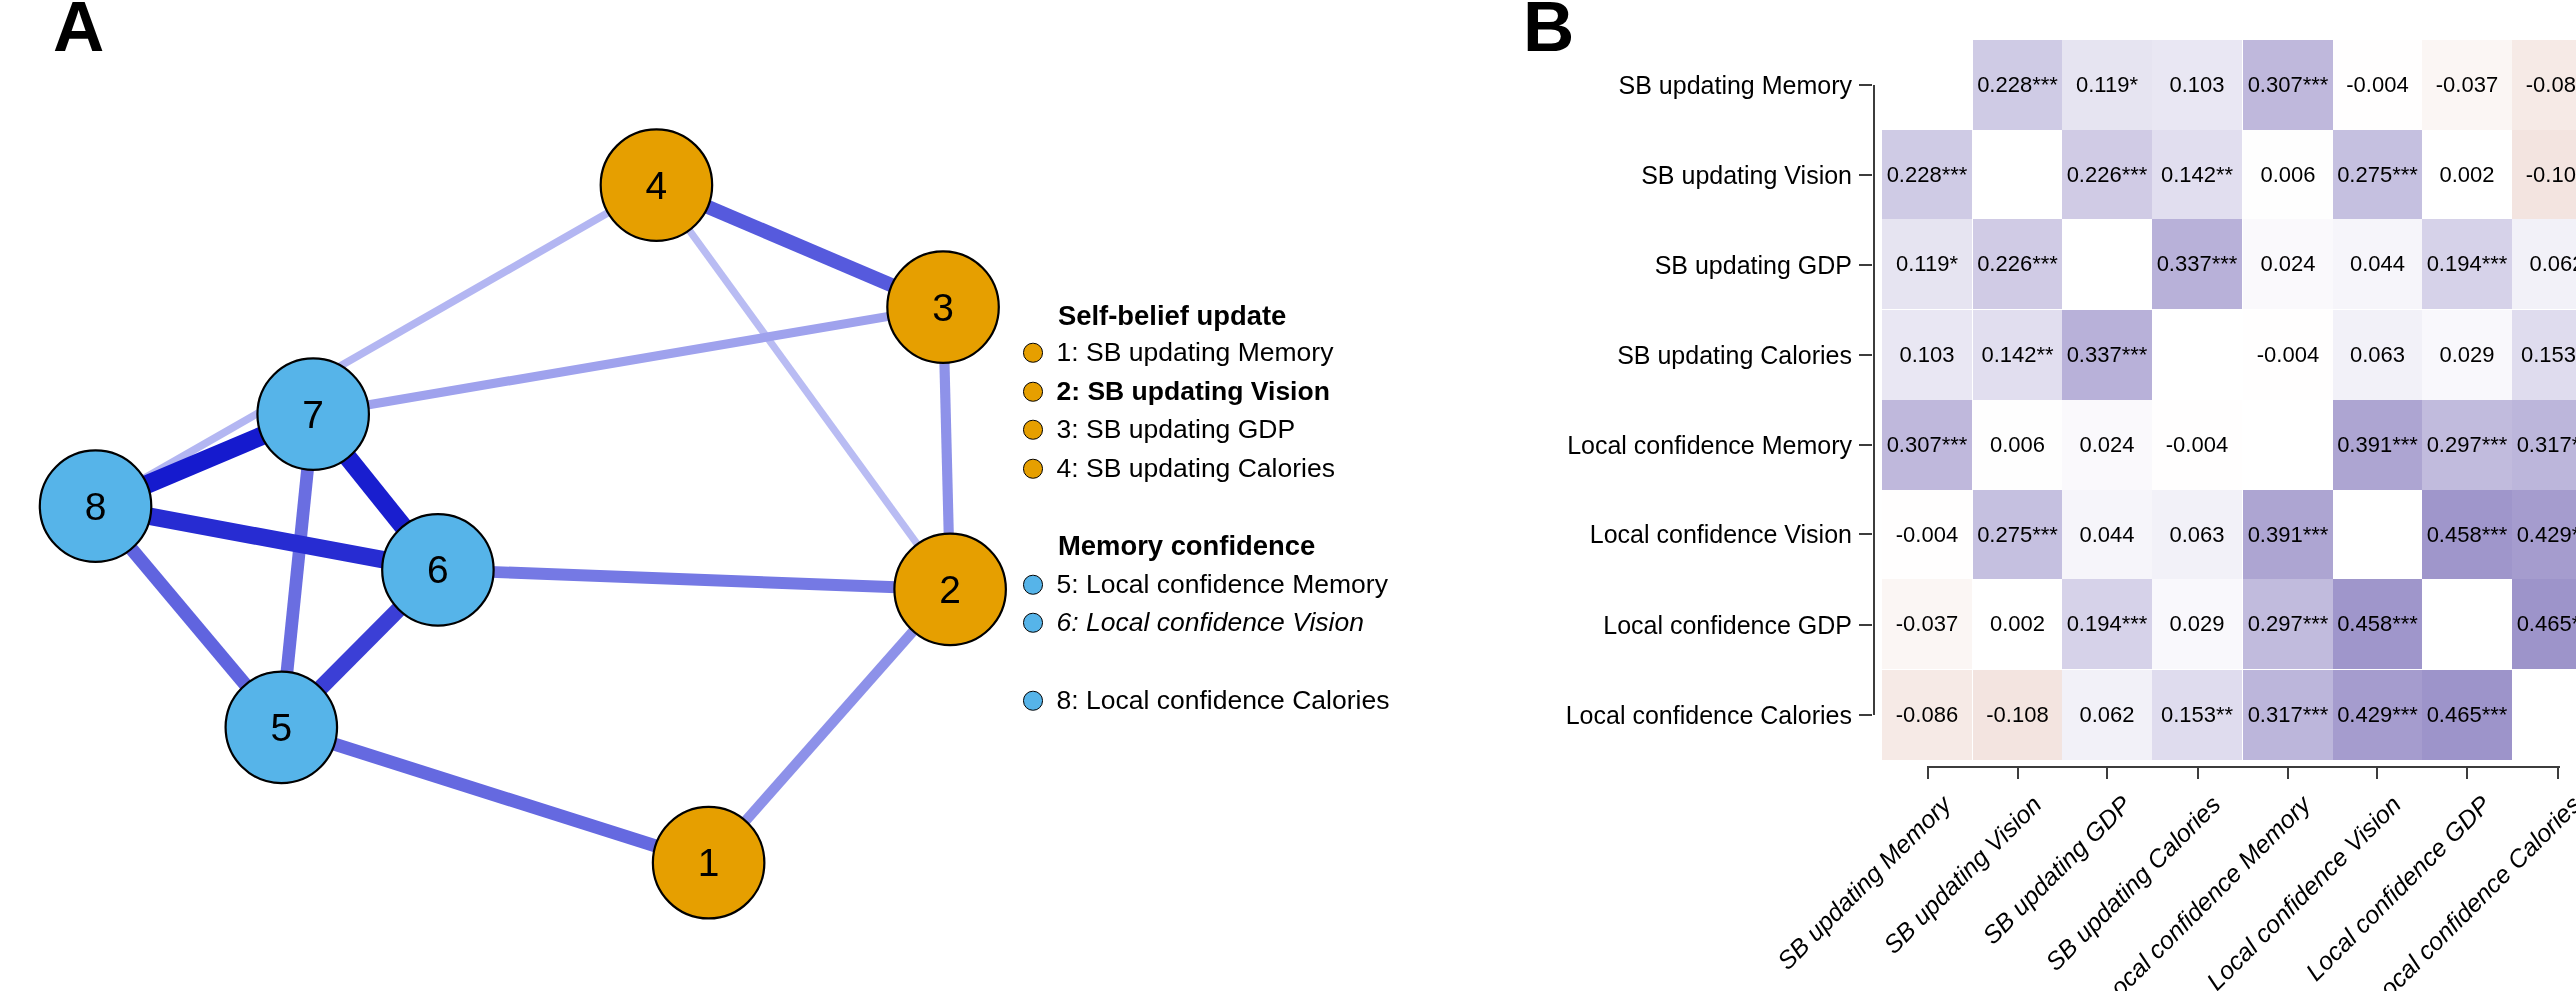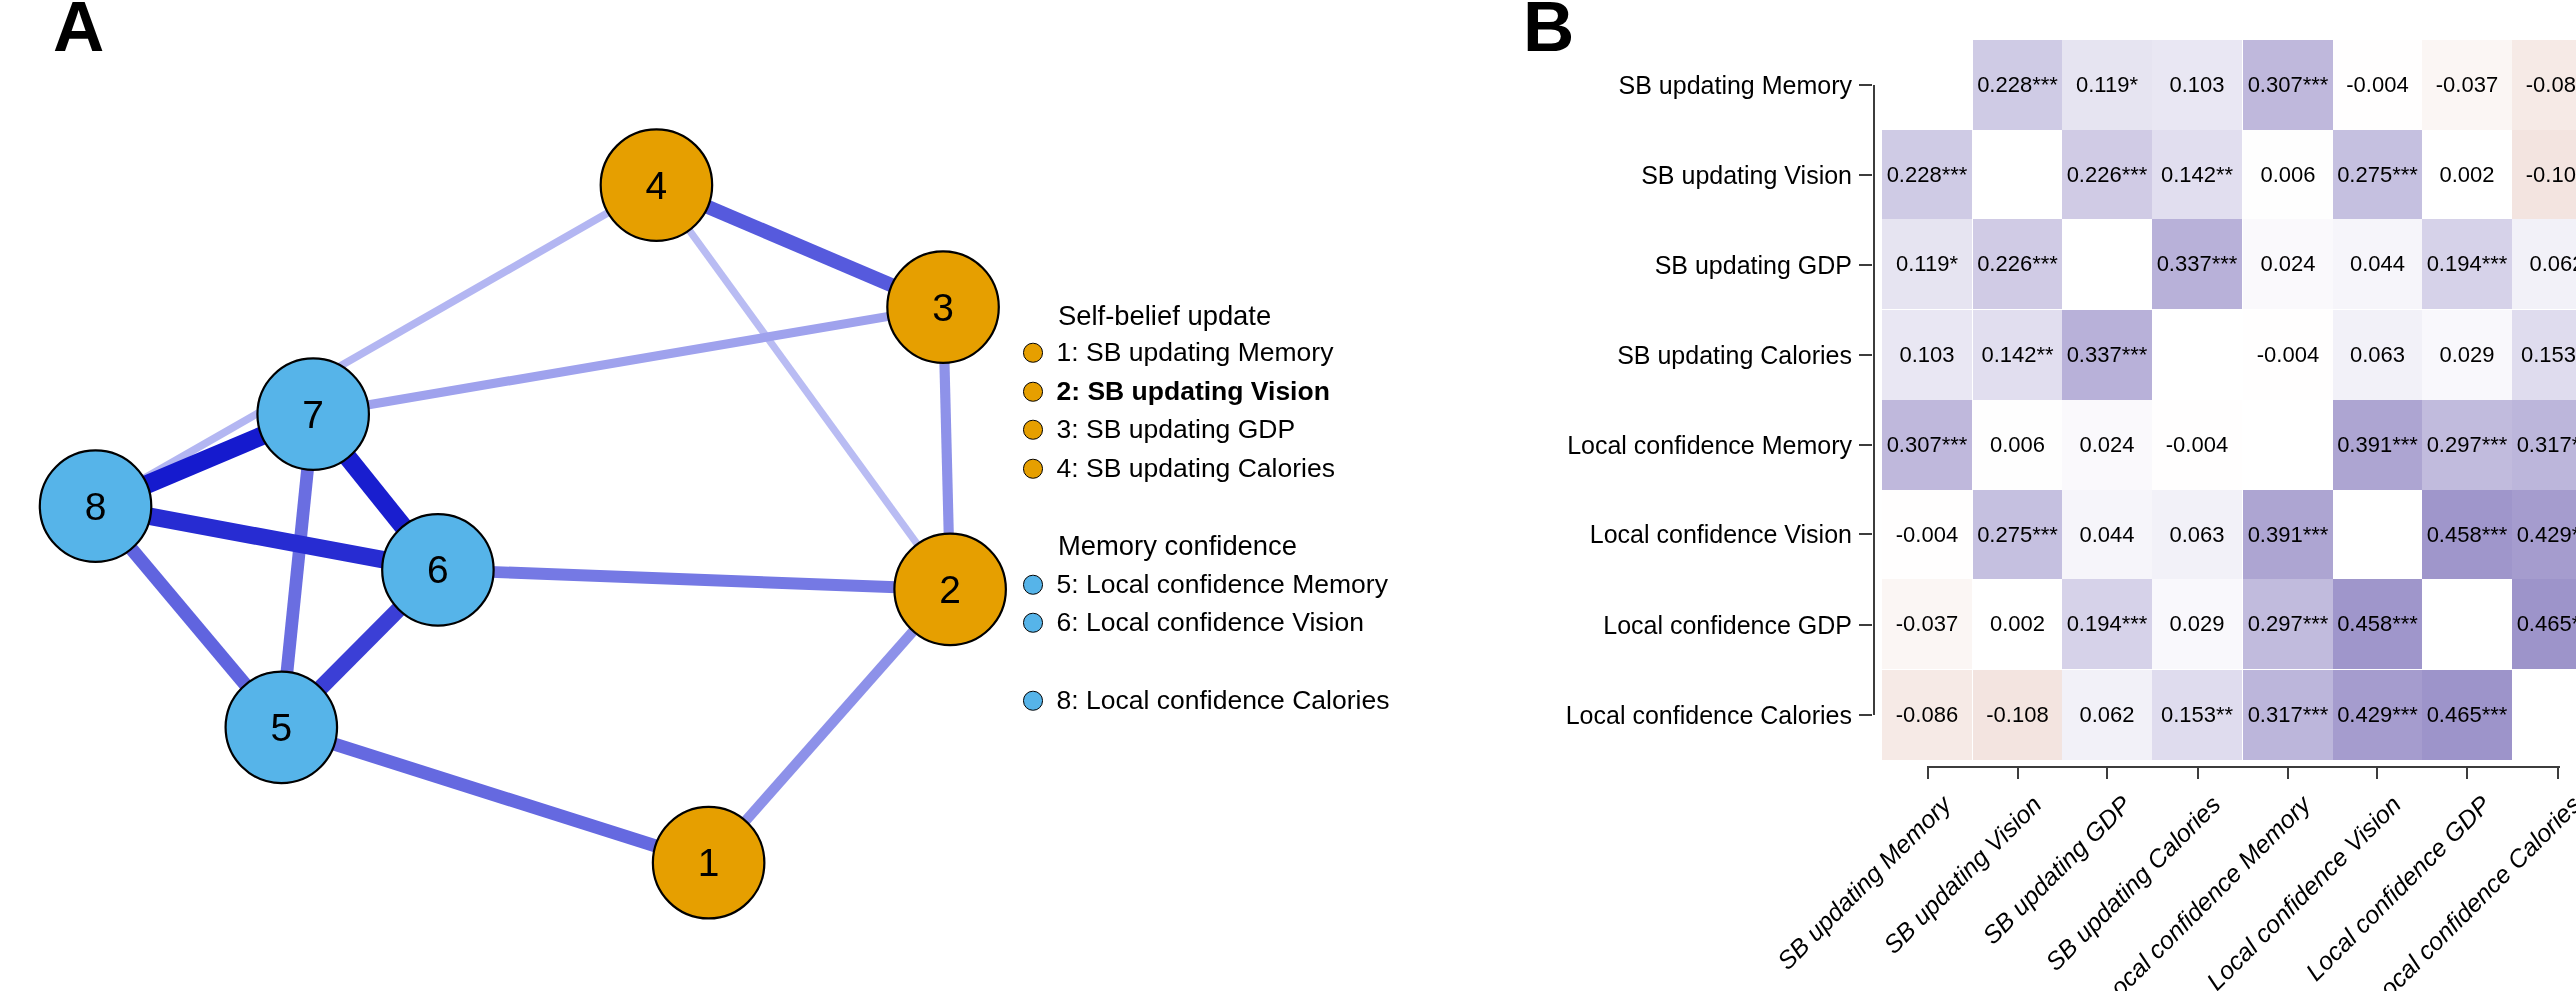--- a/index.html
+++ b/index.html
@@ -4,21 +4,21 @@
 <style>
   html,body{margin:0;padding:0;background:#fff;}
   #figure{position:relative;width:2576px;height:992px;background:#fff;overflow:hidden;
           font-family:"Liberation Sans",sans-serif;color:#000;}
   .panel-letter{position:absolute;font-size:71px;font-weight:700;line-height:1;color:#000;}
   #panel-a-letter{left:53px;top:-8.8px;}
   #panel-b-letter{left:1523px;top:-8.8px;}
   #network-svg{position:absolute;left:0;top:0;}
   
   #legend{position:absolute;left:0;top:0;width:619px;height:992px;}
-  .legend-header{position:absolute;left:1058px;font-size:27.4px;font-weight:400;white-space:nowrap;transform:translateY(-50%);}
+  .legend-header{position:absolute;left:1058px;font-size:27.4px;font-weight:700;white-space:nowrap;transform:translateY(-50%);}
   .legend-item{position:absolute;left:1023px;font-size:26.5px;white-space:nowrap;transform:translateY(-50%);}
   .legend-dot{display:inline-block;width:19.5px;height:19.5px;border-radius:50%;border:1.8px solid #000;
               vertical-align:middle;margin-right:14px;box-sizing:border-box;}
   .legend-text{vertical-align:middle;}
   
   .hm-cell{position:absolute;display:flex;align-items:center;justify-content:center;
            font-size:22px;color:#000;white-space:nowrap;}
   .hm-rowlabel{position:absolute;font-size:25px;white-space:nowrap;transform:translateY(-50%);text-align:right;}
   .hm-collabel{position:absolute;font-size:25px;font-style:italic;white-space:nowrap;
                transform-origin:100% 0;transform:rotate(-45deg);}
@@ -82,21 +82,21 @@
     </svg>
 
   <div id="legend">
     <div class="legend-header" id="legend-header-0" style="top:316px;">Self-belief update</div>
     <div class="legend-header" id="legend-header-1" style="top:546px;">Memory confidence</div>
   <div class="legend-item" style="top: 352px;"><span class="legend-dot" style="background: rgb(230, 159, 0);"></span><span class="legend-text">1: SB updating Memory</span></div>
       <div class="legend-item" style="top: 391px; font-weight: bold;"><span class="legend-dot" style="background: rgb(230, 159, 0);"></span><span class="legend-text">2: SB updating Vision</span></div>
       <div class="legend-item" style="top: 429px;"><span class="legend-dot" style="background: rgb(230, 159, 0);"></span><span class="legend-text">3: SB updating GDP</span></div>
       <div class="legend-item" style="top: 468px;"><span class="legend-dot" style="background: rgb(230, 159, 0);"></span><span class="legend-text">4: SB updating Calories</span></div>
       <div class="legend-item" style="top: 584px;"><span class="legend-dot" style="background: rgb(86, 180, 233);"></span><span class="legend-text">5: Local confidence Memory</span></div>
-      <div class="legend-item" style="top: 622px;"><span class="legend-dot" style="background: rgb(86, 180, 233);"></span><span class="legend-text">6: Local confidence Vision</span></div>
+      <div class="legend-item" style="top: 622px; font-style: italic;"><span class="legend-dot" style="background: rgb(86, 180, 233);"></span><span class="legend-text">6: Local confidence Vision</span></div>
       <div class="legend-item" style="top: 700px;"><span class="legend-dot" style="background: rgb(86, 180, 233);"></span><span class="legend-text">8: Local confidence Calories</span></div>
     </div>
 
   <div id="heatmap">
       <div class="hm-cell" style="left: 1882px; top: 40px; width: 90px; height: 90px; background: rgb(255, 255, 255);"></div>
       <div class="hm-cell" style="left: 1973px; top: 40px; width: 89px; height: 90px; background: rgb(207, 203, 229);">0.228***</div>
       <div class="hm-cell" style="left: 2062px; top: 40px; width: 90px; height: 90px; background: rgb(230, 228, 241);">0.119*</div>
       <div class="hm-cell" style="left: 2152px; top: 40px; width: 90px; height: 90px; background: rgb(233, 231, 243);">0.103</div>
       <div class="hm-cell" style="left: 2243px; top: 40px; width: 90px; height: 90px; background: rgb(191, 184, 220);">0.307***</div>
       <div class="hm-cell" style="left: 2333px; top: 40px; width: 89px; height: 90px; background: rgb(255, 254, 254);">-0.004</div>

